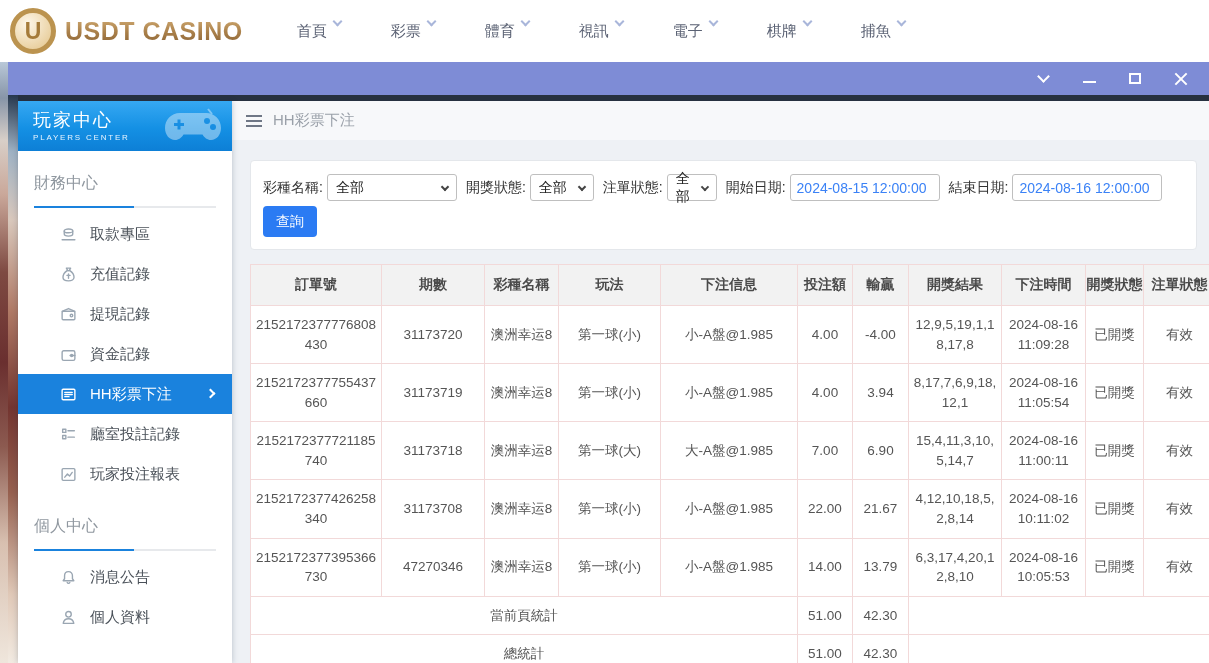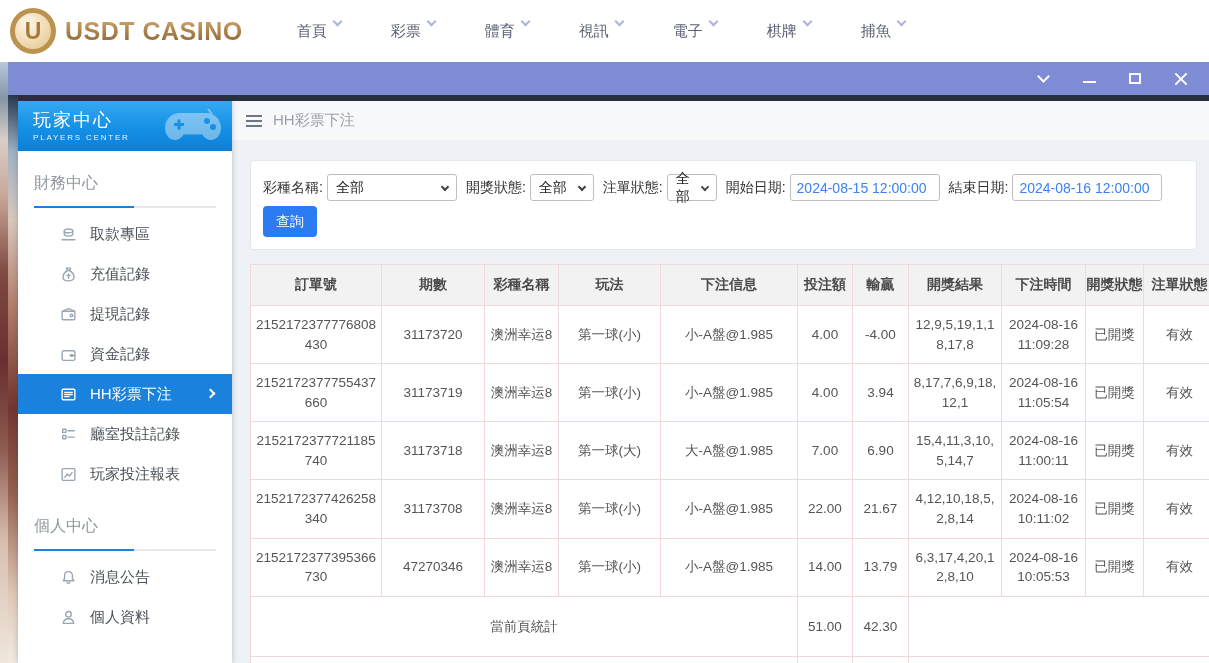--- a/index.html
+++ b/index.html
@@ -95,21 +95,21 @@
   .date-input { width:150px; height:27px; border:1px solid #bfbfbf; border-radius:3px;
     font-size:14px; color:#3b82f6; padding:0 6px; font-family:inherit; }
   .query-btn { margin-top:5px; width:54px; height:31px; background:#2b7bf3; color:#fff;
     border:none; border-radius:4px; font-size:14px; cursor:pointer; font-family:inherit; }
 
   table { border-collapse:collapse; table-layout:fixed; width:965px; background:#fff; }
   th { background:#f2f2f2; color:#4a4a4a; font-weight:bold; font-size:14px;
     padding:11px 0; border:1px solid #f2d9d9; }
   td { color:#555; font-size:13.5px; text-align:center; padding:9px 3px;
     border:1px solid #f2d9d9; word-break:break-all; line-height:1.45; }
-  tr.summary td { padding:20px 3px; }
+  tr.summary td { padding:9px 3px; }
 </style>
 </head>
 <body>
 
 <div class="topbar">
   <div class="logo">
     <div class="logo-circle">
       <span>U</span>
     </div>
     <div class="logo-text">USDT CASINO</div>

